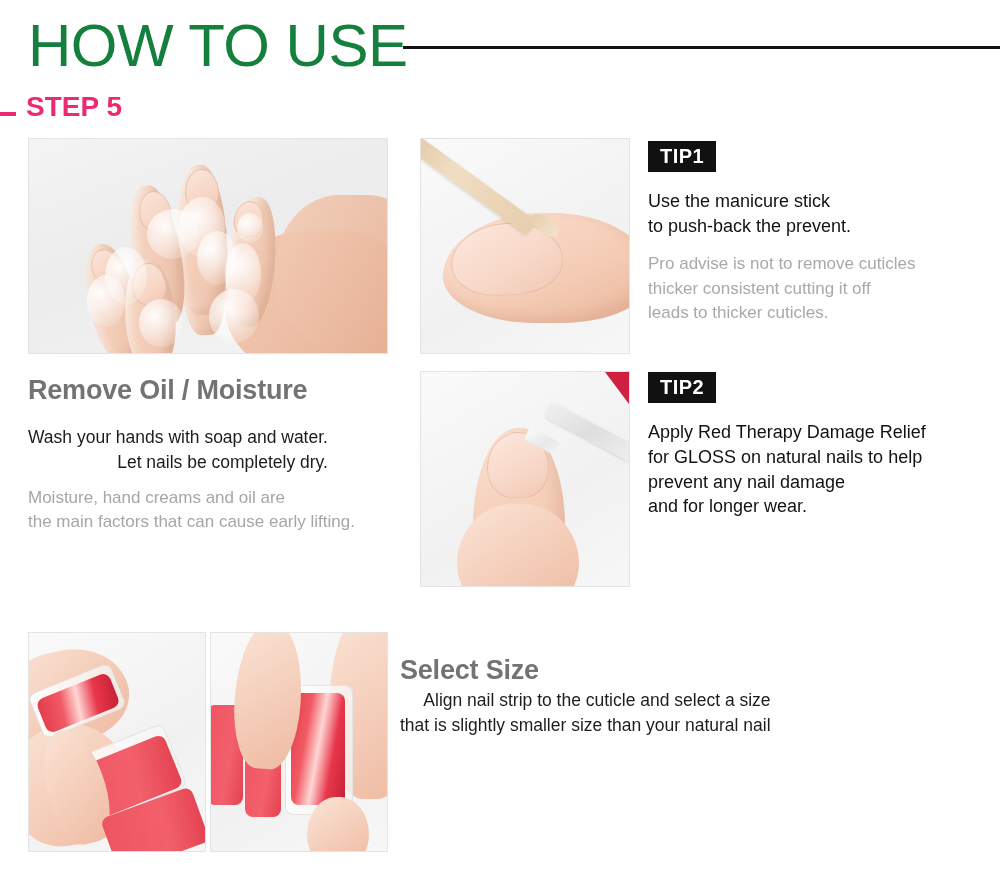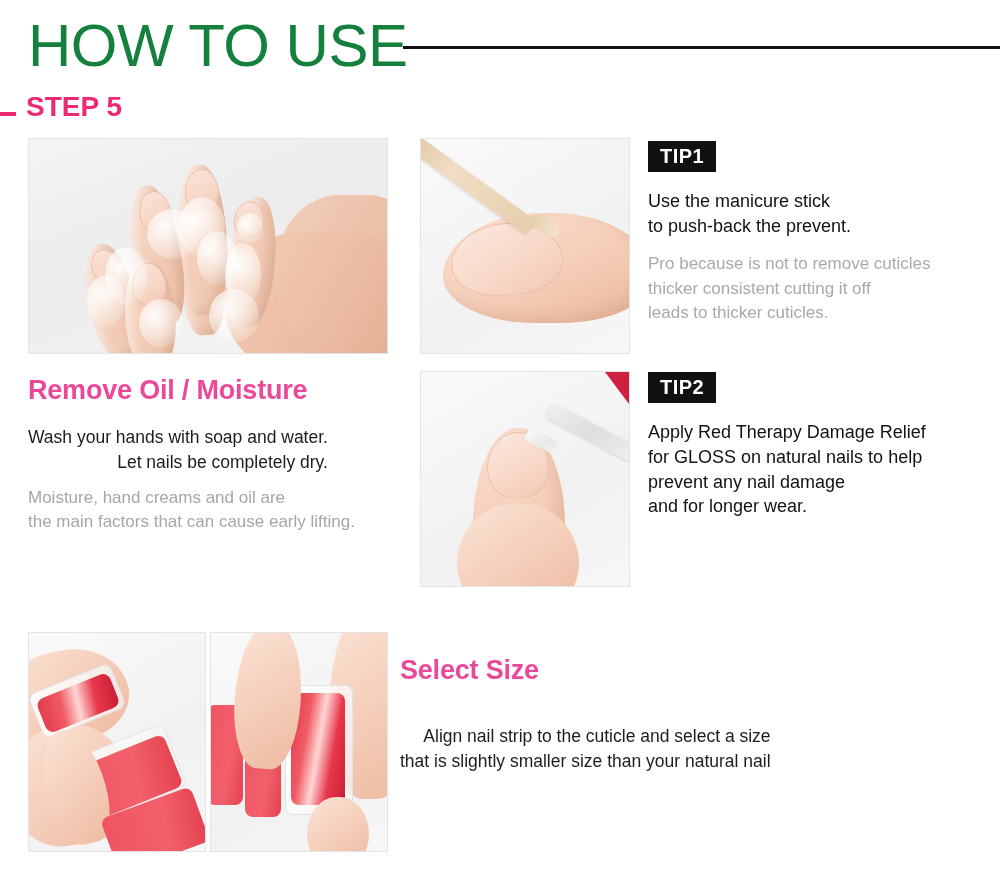--- a/index.html
+++ b/index.html
@@ -168,21 +168,21 @@
     font-size: 20px;
     font-weight: 700;
     letter-spacing: 0.5px;
     padding: 5px 12px 6px 12px;
     line-height: 1;
   }
   .body-head {
     position: absolute;
     font-size: 27px;
     font-weight: 800;
-    color: #ec4899;
+    color: #737373;
     line-height: 1.12;
     letter-spacing: -0.2px;
     white-space: nowrap;
   }
   .body-main {
     position: absolute;
     font-size: 17.5px;
     color: #1d1d1d;
     line-height: 1.42;
     text-align: right;
@@ -303,32 +303,32 @@
     <div>Moisture, hand creams and oil are</div>
     <div>the main factors that can cause early lifting.</div>
   </div>
 
   <div class="tip-badge" style="left:648px; top:141px;">TIP1</div>
   <div class="tip-main" style="left:648px; top:189px;">
     <div>Use the manicure stick</div>
     <div>to push-back the prevent.</div>
   </div>
   <div class="tip-sub" style="left:648px; top:252px;">
-    <div>Pro because is not to remove cuticles</div>
+    <div>Pro advise is not to remove cuticles</div>
     <div>thicker consistent cutting it off</div>
     <div>leads to thicker cuticles.</div>
   </div>
 
   <div class="tip-badge" style="left:648px; top:372px;">TIP2</div>
   <div class="tip-main" style="left:648px; top:420px;">
     <div>Apply Red Therapy Damage Relief</div>
     <div>for GLOSS on natural nails to help</div>
     <div>prevent any nail damage</div>
     <div>and for longer wear.</div>
   </div>
 
   <div class="body-head" style="left:400px; top:638px;margin-top:17px;">Select Size</div>
-  <div class="body-main" style="left:400px; top:688px;margin-top:36px;">
+  <div class="body-main" style="left:400px; top:688px;">
     <div>Align nail strip to the cuticle and select a size</div>
     <div>that is slightly smaller size than your natural nail</div>
   </div>
 
 </div>
 
 </body></html>

